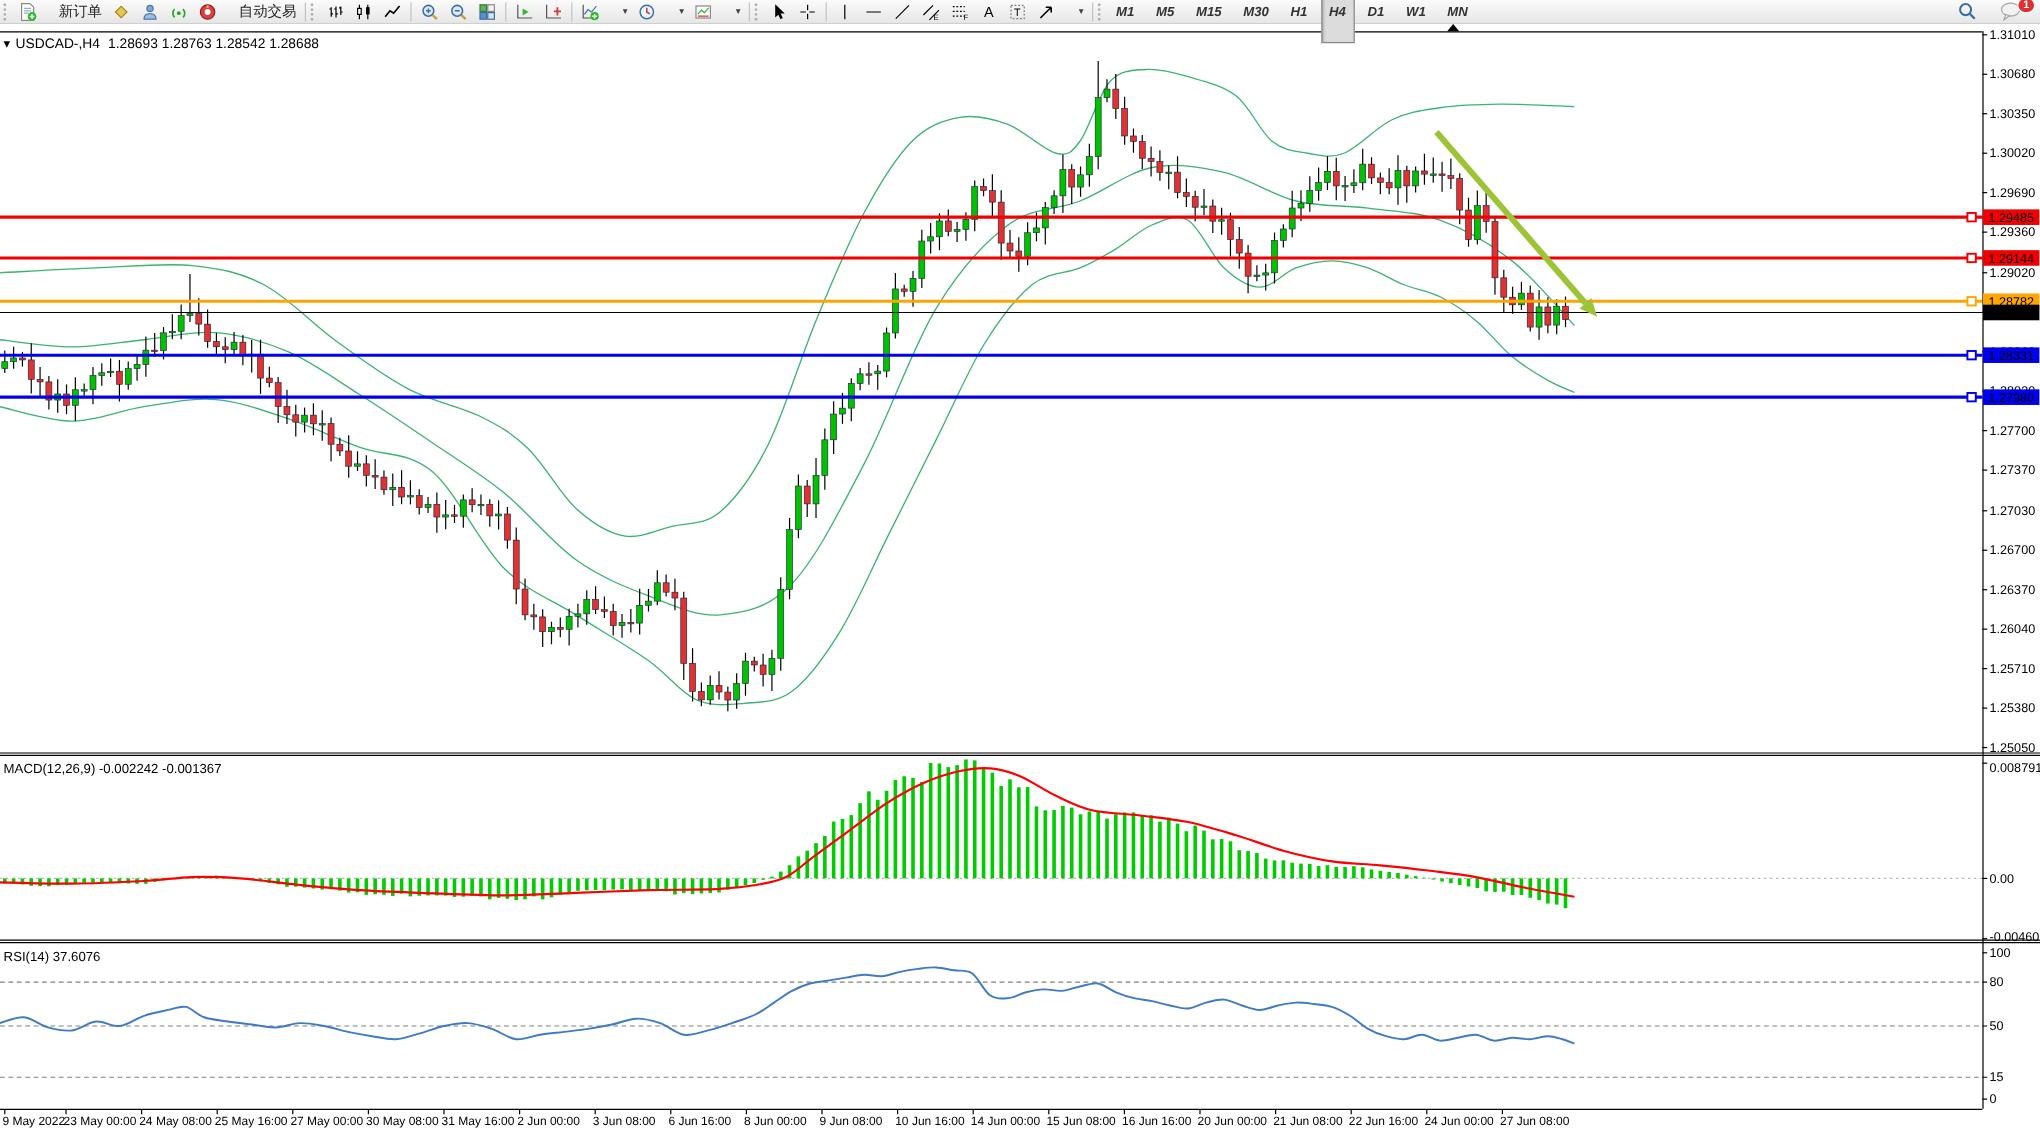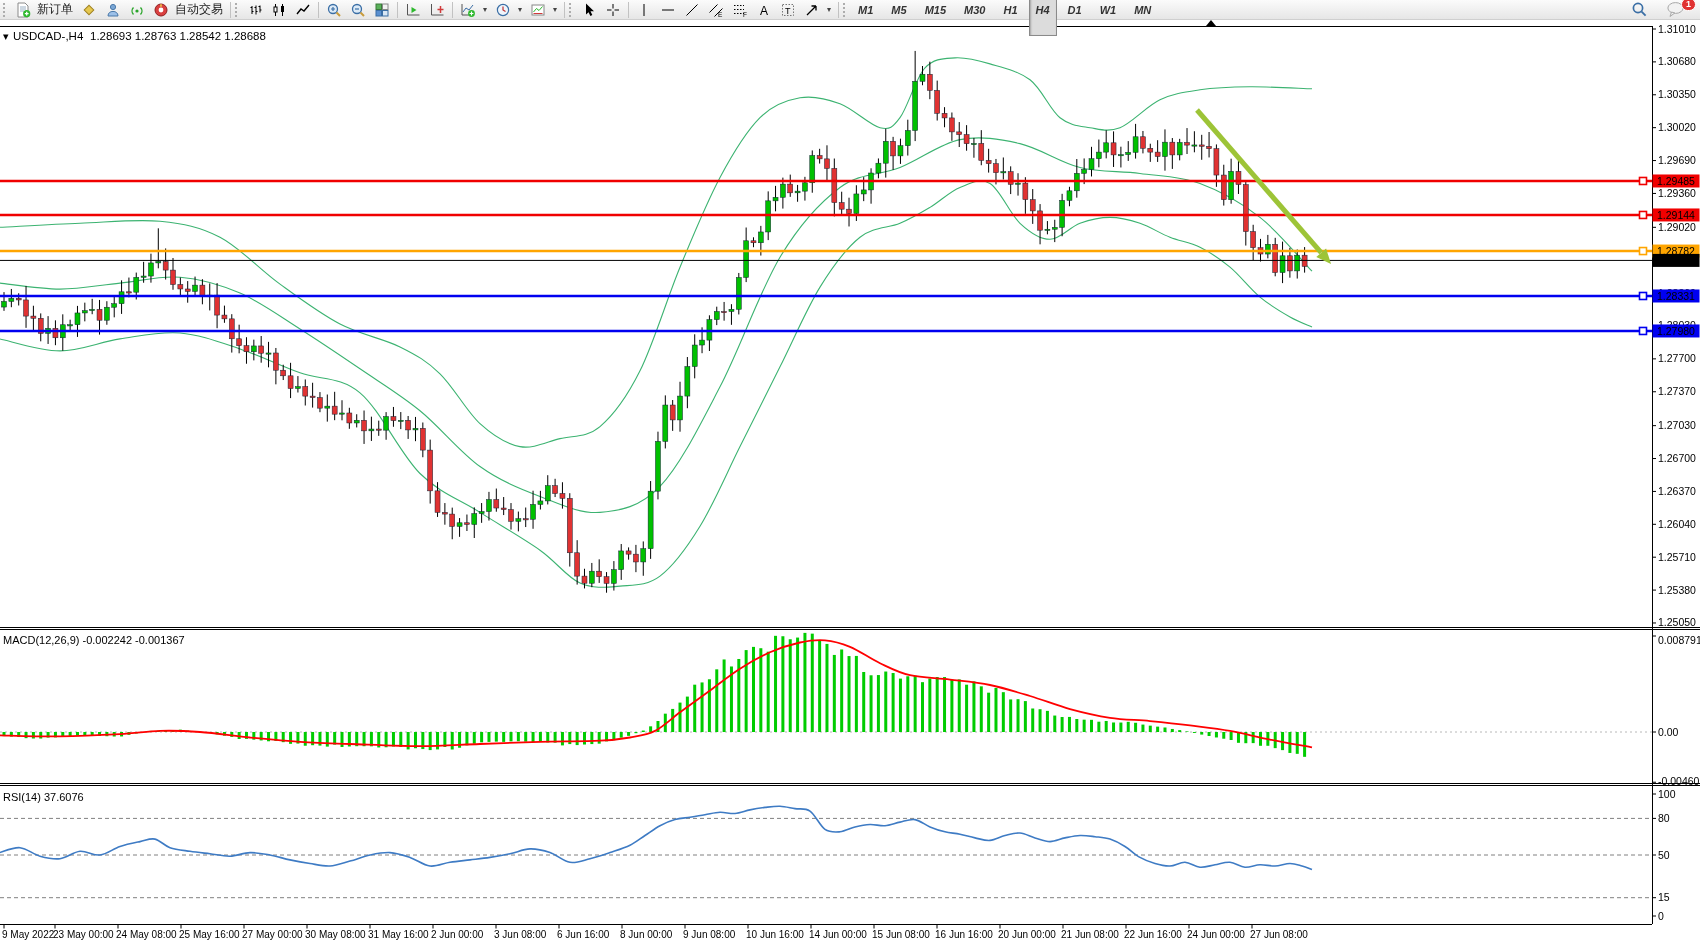--- a/index.html
+++ b/index.html
@@ -2,21 +2,21 @@
 <html><head>
 <meta charset="utf-8">
 <style>
   html,body{margin:0;padding:0;background:#fff;}
   #app{position:relative;width:1700px;height:942px;overflow:hidden;background:#fff;
        font-family:"Liberation Sans",sans-serif;-webkit-font-smoothing:antialiased;}
   
   .toolbar{position:absolute;left:0;top:0;width:1700px;height:20px;z-index:5;
     background:linear-gradient(#fbfbfb,#e6e6e6);border-bottom:1px solid #cfcfcf;
     display:flex;align-items:center;padding:0 2px;box-sizing:border-box;font-size:12px;color:#222;}
-  .tbtn{display:flex;align-items:center;gap:6px;height:18px;padding:0 3px;border:1px solid transparent;
+  .tbtn{display:flex;align-items:center;gap:18px;height:18px;padding:0 3px;border:1px solid transparent;
     background:transparent;font-family:inherit;font-size:12px;color:#222;cursor:default;}
   .tbtn svg{display:block;}
   .sep{width:1px;height:16px;background:#c2c2c2;margin:0 3px;}
   .grip{width:3px;height:14px;border-left:2px dotted #adadad;margin:0 3px 0 1px;}
   .dd{font-size:8px;color:#444;margin-left:1px;}
   .tf{padding:18px 6px;font-size:11px;font-weight:bold;color:#333;border:1px solid transparent;height:14px;line-height:14px;font-style:italic;}
   .tf.active{background:#dcdcdc;border:1px solid #8a8a8a;box-shadow:inset 1px 1px 2px rgba(0,0,0,.25);}
   .tb-right{margin-left:auto;display:flex;align-items:center;gap:10px;padding-right:8px;}
   .bubble-wrap{position:relative;}
   .cnt{position:absolute;top:-4px;right:-7px;background:#e03131;color:#fff;border-radius:8px;

